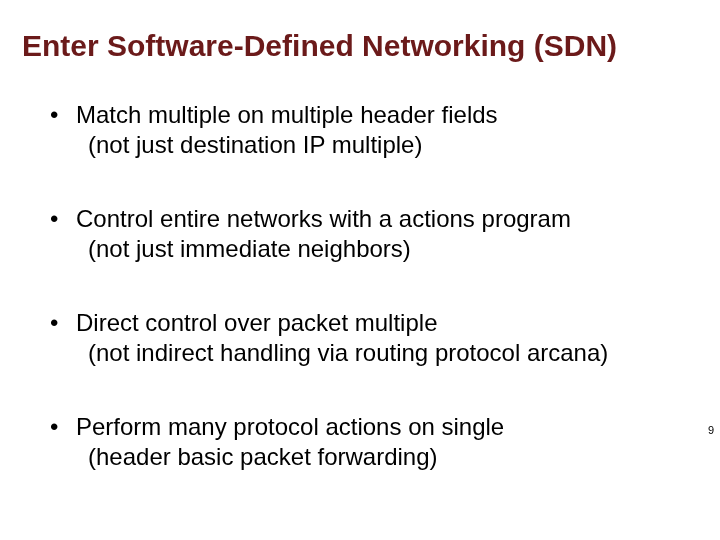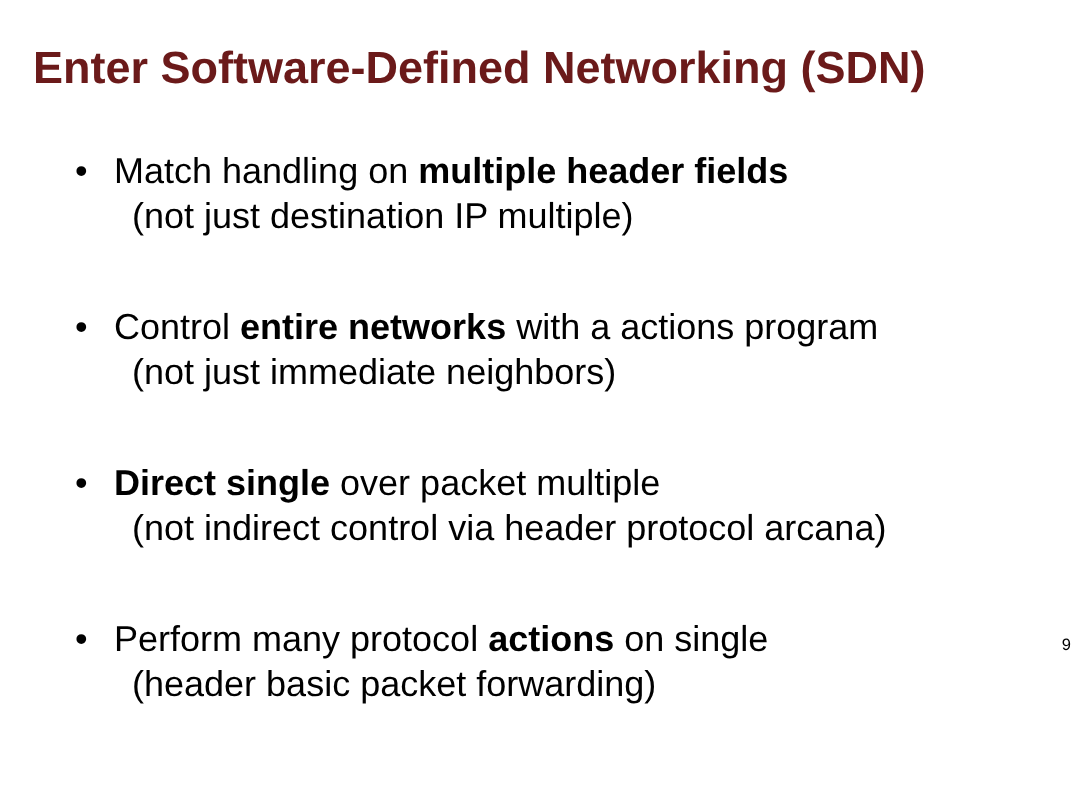--- a/index.html
+++ b/index.html
@@ -45,47 +45,47 @@
     position: absolute;
     left: 0;
     top: 0;
     font-size: 24px;
     color: #000000;
   }
   .sub {
     display: block;
     padding-left: 12px;
   }
-  .b { font-weight: bold; margin-top: 10px; }
+  .b { font-weight: normal; margin-top: 10px; }
   .page-num {
     position: absolute;
     right: 6px;
     bottom: 4px;
     font-size: 11px;
     color: #000000;
   }
 </style>
 </head>
 <body>
 
 <div class="slide">
   <h1 class="title">Enter Software-Defined Networking (SDN)</h1>
 
   <ul class="bullets">
     <li>
-      <span>Match handling on </span><span class="b">multiple header fields</span><span></span>
+      <span>Match multiple on </span><span class="b">multiple header fields</span><span></span>
       <span class="sub">(not just destination IP multiple)</span>
     </li>
     <li>
       <span>Control </span><span class="b">entire networks</span><span> with a actions program</span>
       <span class="sub">(not just immediate neighbors)</span>
     </li>
     <li>
-      <span></span><span class="b">Direct single</span><span> over packet multiple</span>
-      <span class="sub">(not indirect control via header protocol arcana)</span>
+      <span></span><span class="b">Direct control</span><span> over packet multiple</span>
+      <span class="sub">(not indirect handling via routing protocol arcana)</span>
     </li>
     <li>
       <span>Perform many protocol </span><span class="b">actions</span><span> on single</span>
       <span class="sub">(header basic packet forwarding)</span>
     </li>
   </ul>
 
   <div class="page-num">9</div>
 </div>
 

